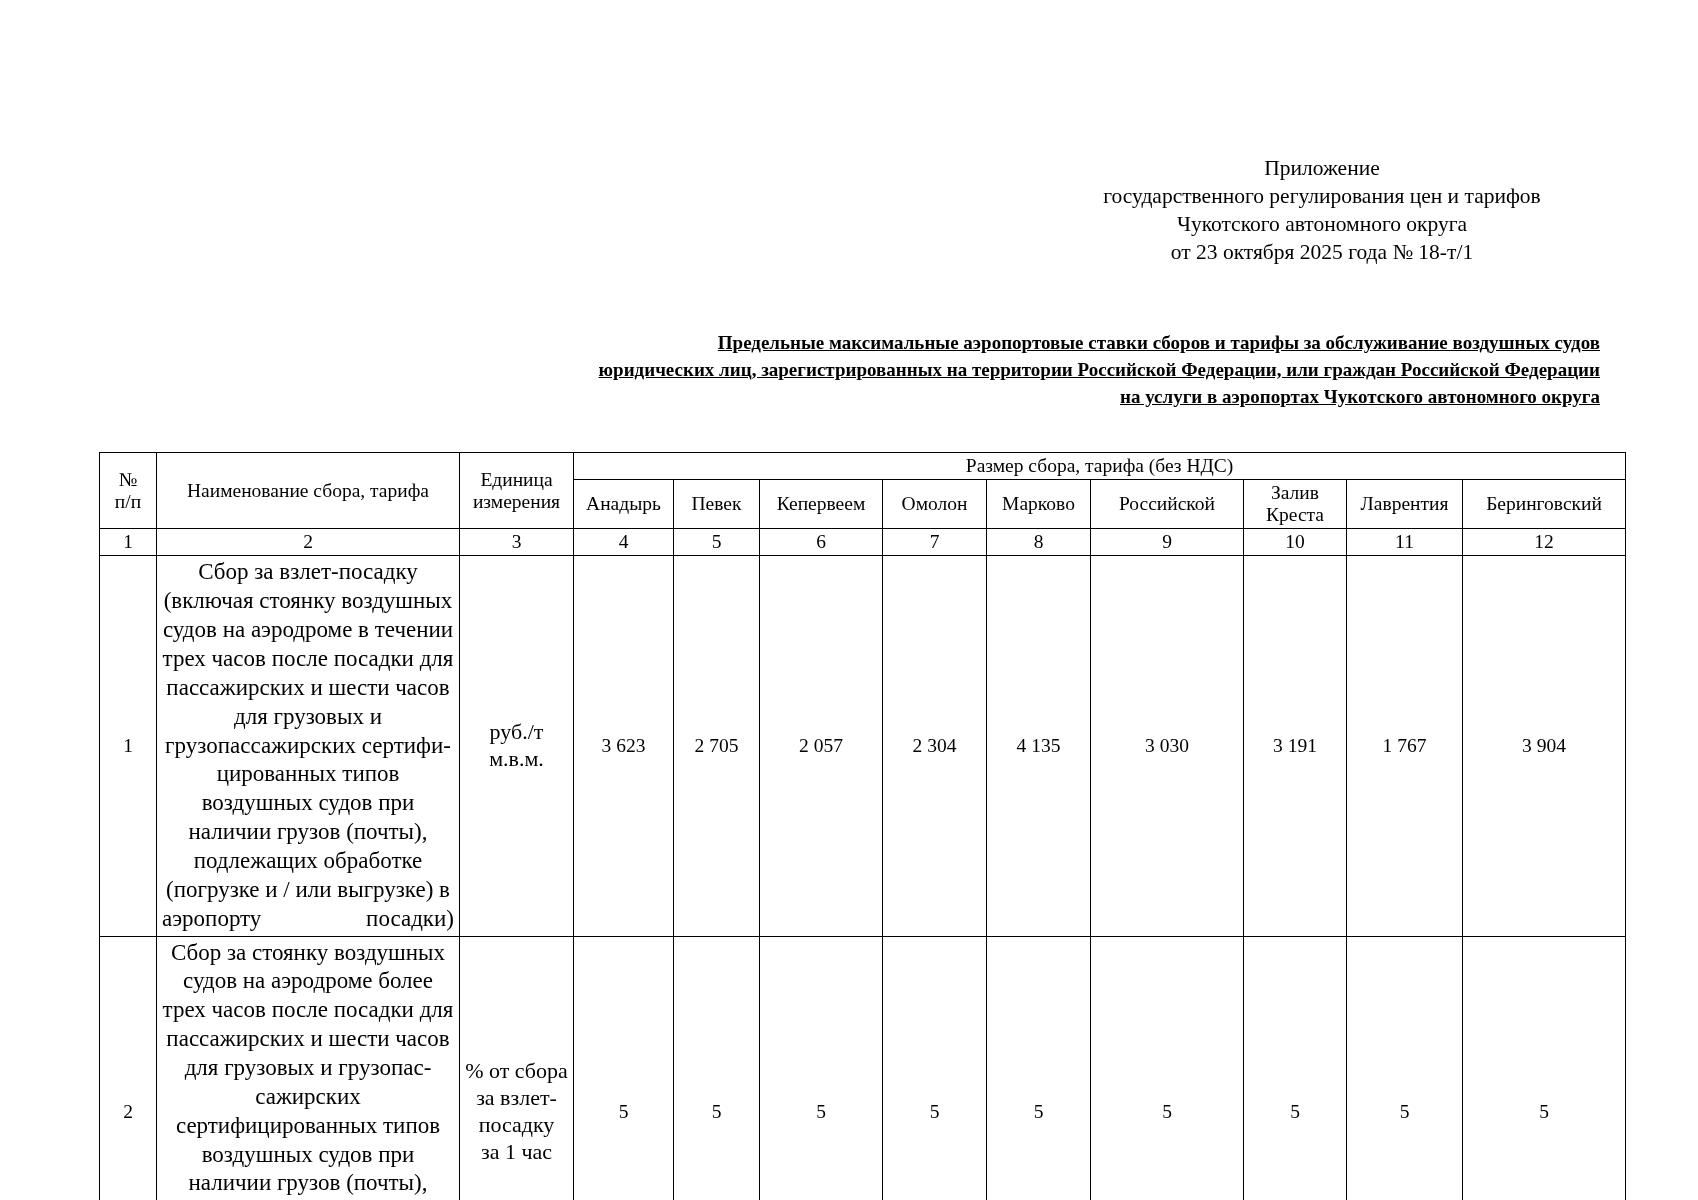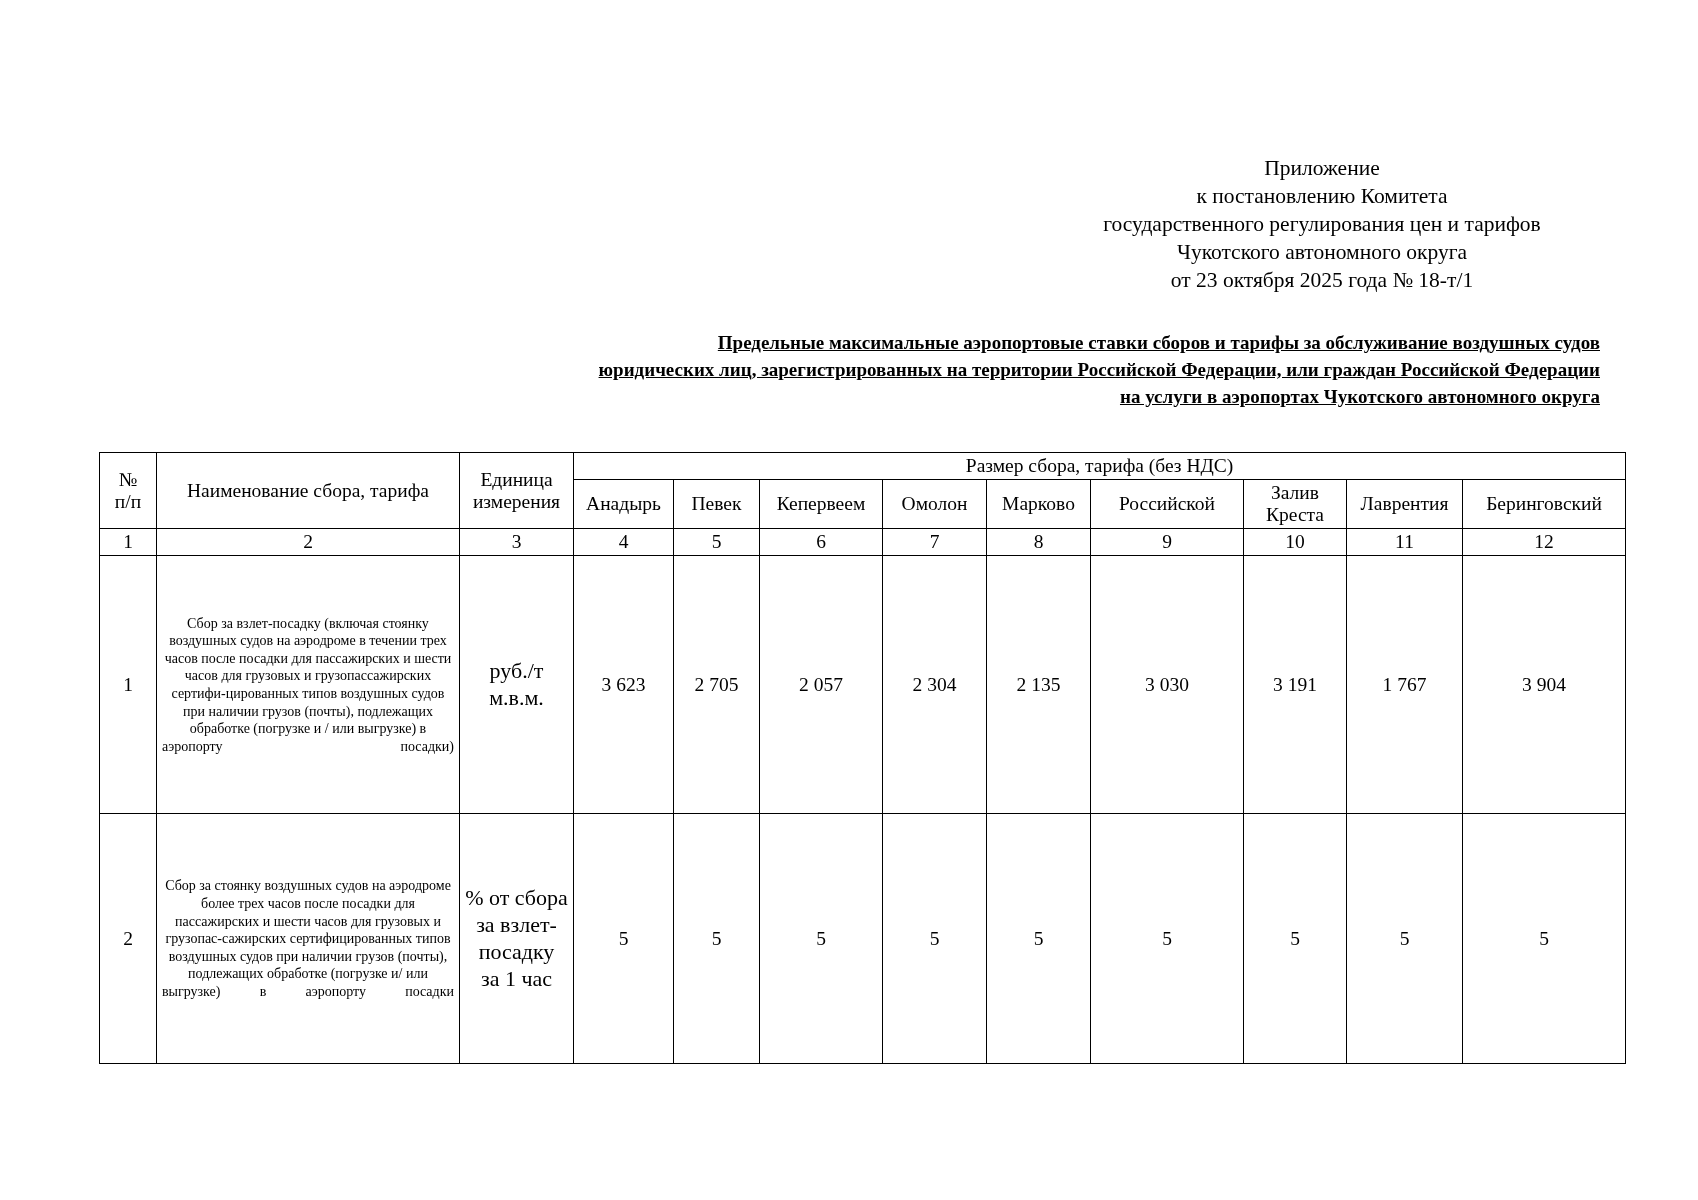--- a/index.html
+++ b/index.html
@@ -82,21 +82,21 @@
   }
   td.numrow {
     font-size: 19.5px;
     padding: 1px 0;
   }
   td.name-cell {
     text-align: justify;
     text-align-last: justify;
     vertical-align: top;
     padding: 6px 8px 6px 8px;
-    font-size: 14px;
+    font-size: 23px;
     line-height: 1.255;
     hyphens: manual;
   }
   td.unit-cell {
     font-size: 22px;
     line-height: 1.22;
   }
   td.val-cell {
     font-size: 19.5px;
   }
@@ -118,21 +118,20 @@
   col.c-h     { width: 116px; }
   col.c-i     { width: 163px; }
 </style>
 </head>
 <body>
 
 <div class="page">
 
   <div class="doc-header">
     <div>Приложение</div>
-    <div>к постановлению Комитета</div>
     <div>государственного регулирования цен и тарифов</div>
     <div>Чукотского автономного округа</div>
     <div>от 23 октября 2025 года № 18-т/1</div>
   </div>
 
   <div class="doc-title">
     <div>Предельные максимальные аэропортовые ставки сборов и тарифы за обслуживание воздушных судов</div>
     <div>юридических лиц, зарегистрированных на территории Российской Федерации, или граждан Российской Федерации</div>
     <div>на услуги в аэропортах Чукотского автономного округа</div>
   </div>
@@ -200,21 +199,21 @@
           <td class="idx-cell">1</td>
           <td class="name-cell">Сбор за взлет-посадку (включая стоянку воздушных судов на аэродроме в течении трех часов после посадки для пассажирских и шести часов для грузовых и грузопассажирских сертифи-цированных типов воздушных судов при наличии грузов (почты), подлежащих обработке (погрузке и / или выгрузке) в аэропорту посадки)</td>
           <td class="unit-cell">
             <div>руб./т</div>
             <div>м.в.м.</div>
           </td>
           <td class="val-cell">3 623</td>
           <td class="val-cell">2 705</td>
           <td class="val-cell">2 057</td>
           <td class="val-cell">2 304</td>
-          <td class="val-cell">2 135</td>
+          <td class="val-cell">4 135</td>
           <td class="val-cell">3 030</td>
           <td class="val-cell">3 191</td>
           <td class="val-cell">1 767</td>
           <td class="val-cell">3 904</td>
         </tr>
         <tr style="height:250px;">
           <td class="idx-cell">2</td>
           <td class="name-cell">Сбор за стоянку воздушных судов на аэродроме более трех часов после посадки для пассажирских и шести часов для грузовых и грузопас-сажирских сертифицированных типов воздушных судов при наличии грузов (почты), подлежащих обработке (погрузке и/ или выгрузке) в аэропорту посадки</td>
           <td class="unit-cell">
             <div>% от сбора</div>

